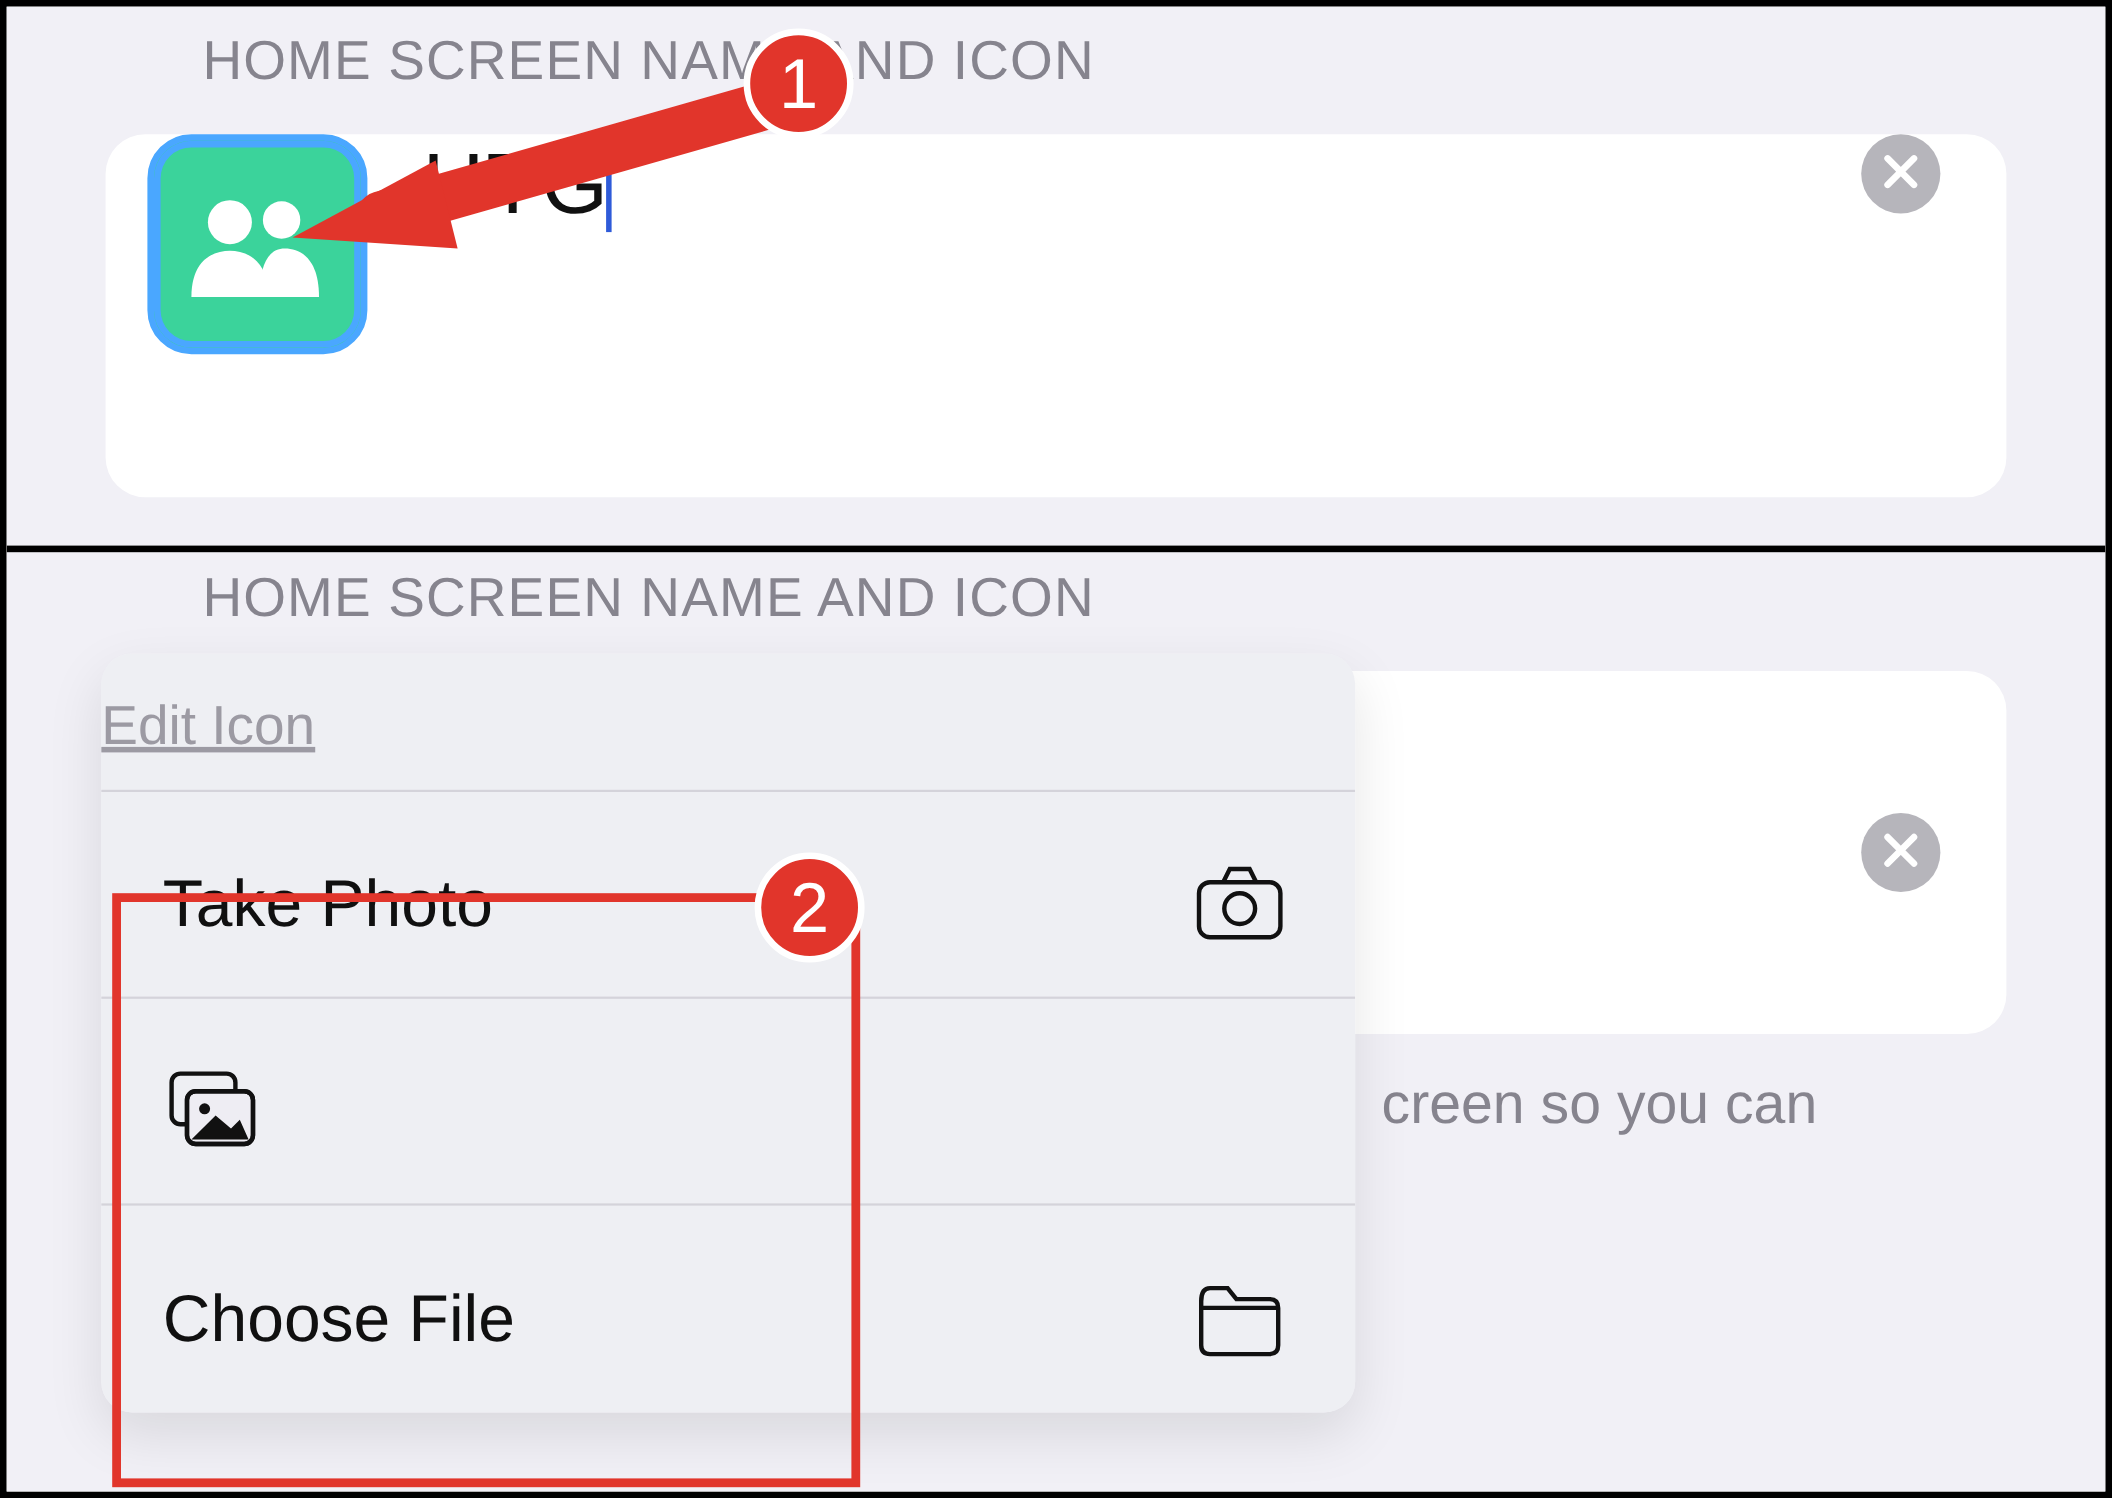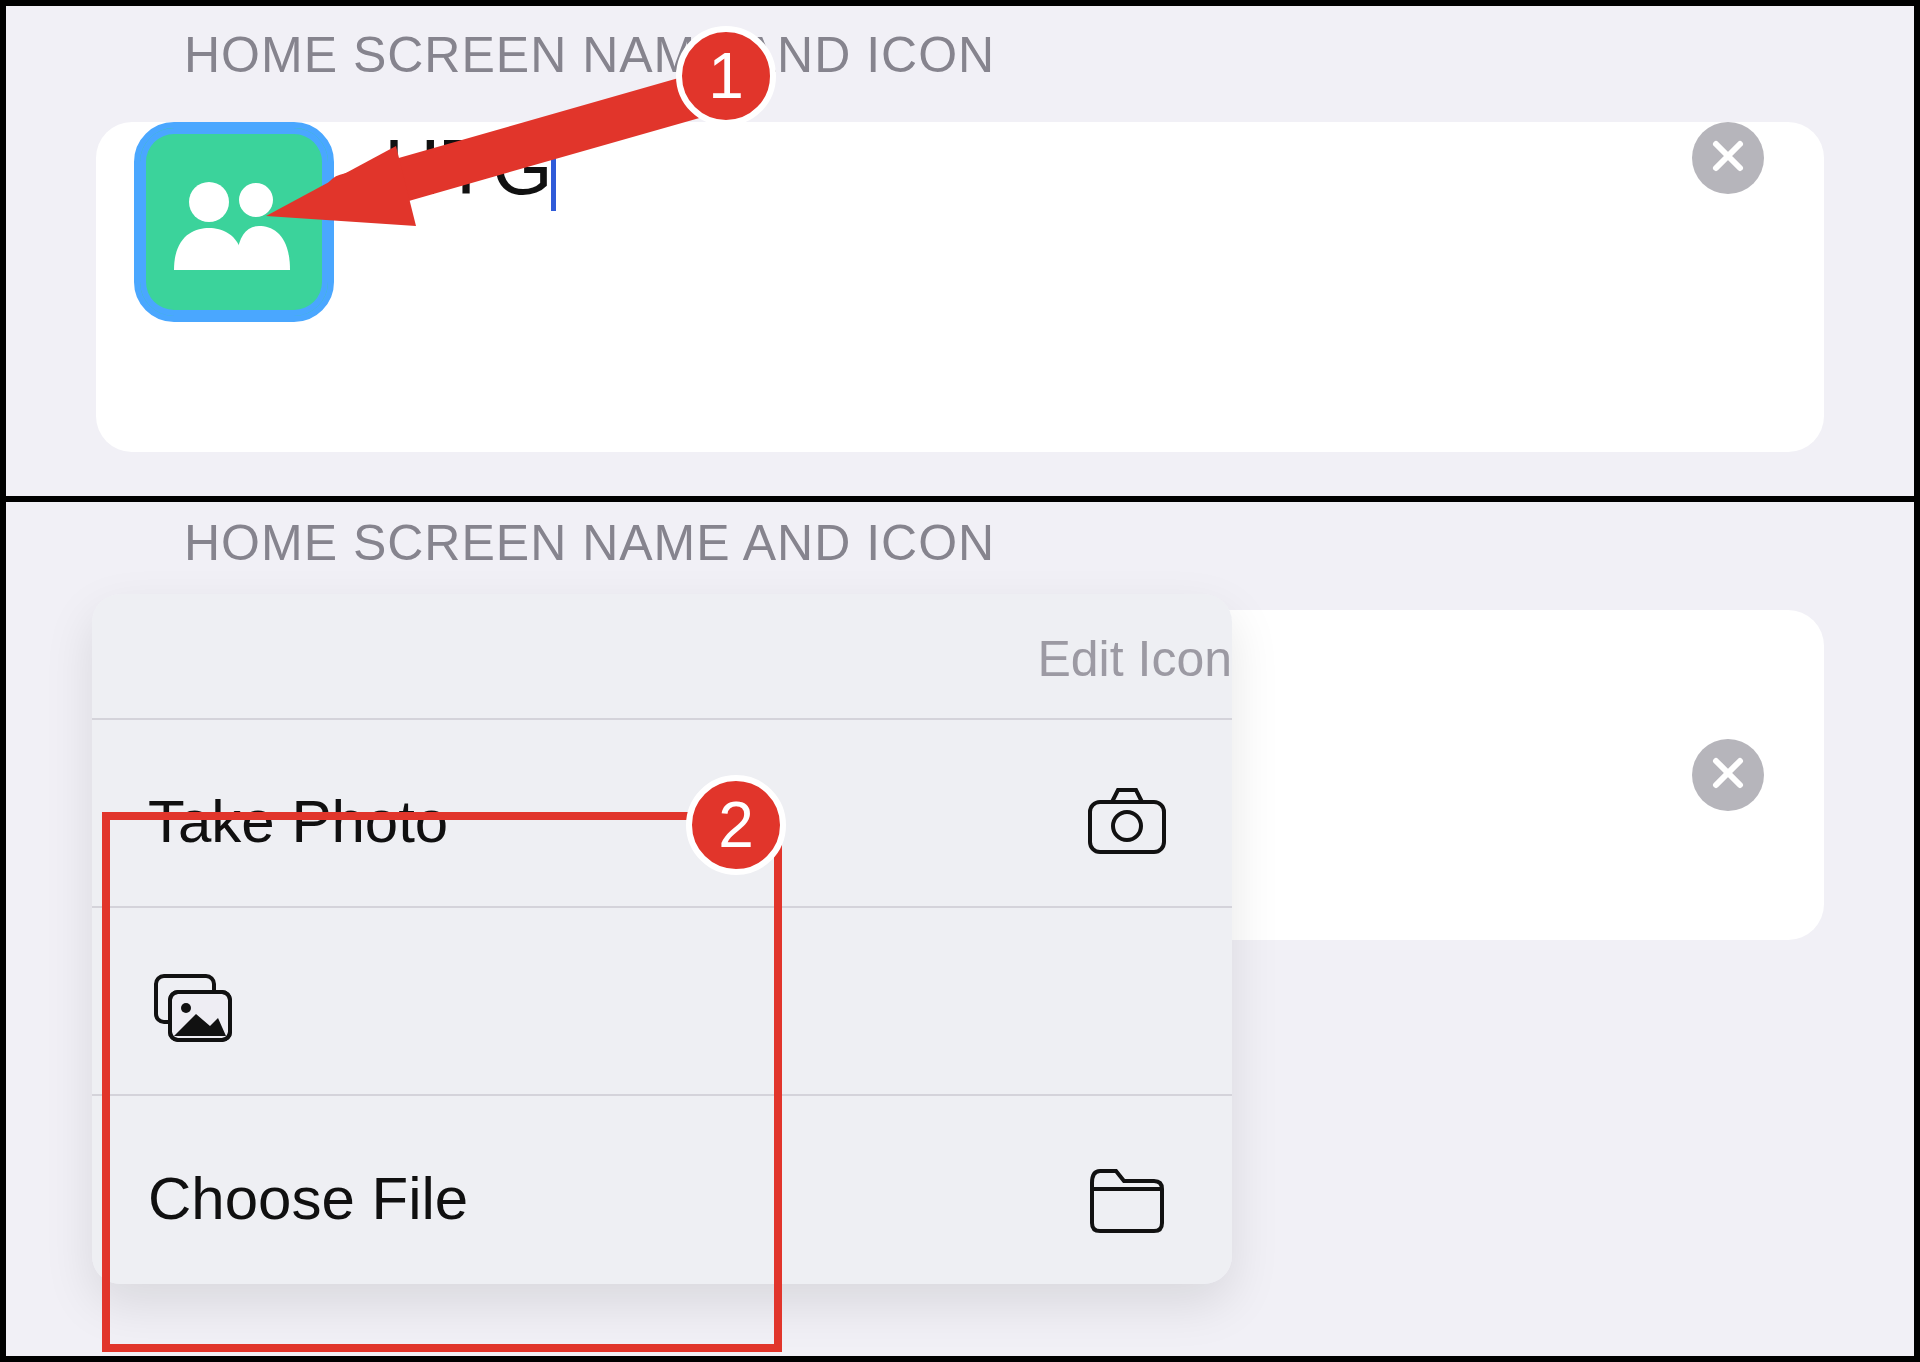--- a/index.html
+++ b/index.html
@@ -128,25 +128,26 @@
     position: absolute;
     left: 86px; top: 92px;
     width: 1140px;
     background: rgba(238,239,243,0.98);
     border-radius: 28px;
     box-shadow: 0 20px 50px rgba(0,0,0,0.1);
     overflow: hidden;
     z-index: 20;
   }
   .popup-header {
-    text-align: right;
+    text-align: left;
     color: #9c9aa3;
     font-size: 50px;
     padding: 36px 0 30px 0;
     border-bottom: 2px solid #d4d3da;
+    text-decoration: underline;
   }
   .popup-item {
     display: flex;
     align-items: center;
     justify-content: space-between;
     padding: 16px 60px 0 56px;
     height: 188px;
     border-bottom: 2px solid #d4d3da;
     font-size: 60px;
     color: #101010;
@@ -225,20 +226,21 @@
       <div style="flex:1"></div>
       <div class="clear-btn">
         <span>
           <svg viewBox="0 0 36 36">
               <path d="M6 6 L30 30 M30 6 L6 30" stroke="#fff" stroke-width="6" stroke-linecap="round"></path>
             </svg>
         </span>
       </div>
     </div>
 
+    <div class="help-text">creen so you can</div>
 
     <div class="popup">
       <div class="popup-header">Edit Icon</div>
 
       <div class="popup-item">
         <span>Take Photo</span>
         <span class="picon">
           <svg viewBox="0 0 90 90">
               <rect x="8" y="26" width="74" height="50" rx="10"></rect>
               <path d="M30 26 L36 14 L54 14 L60 26"></path>

